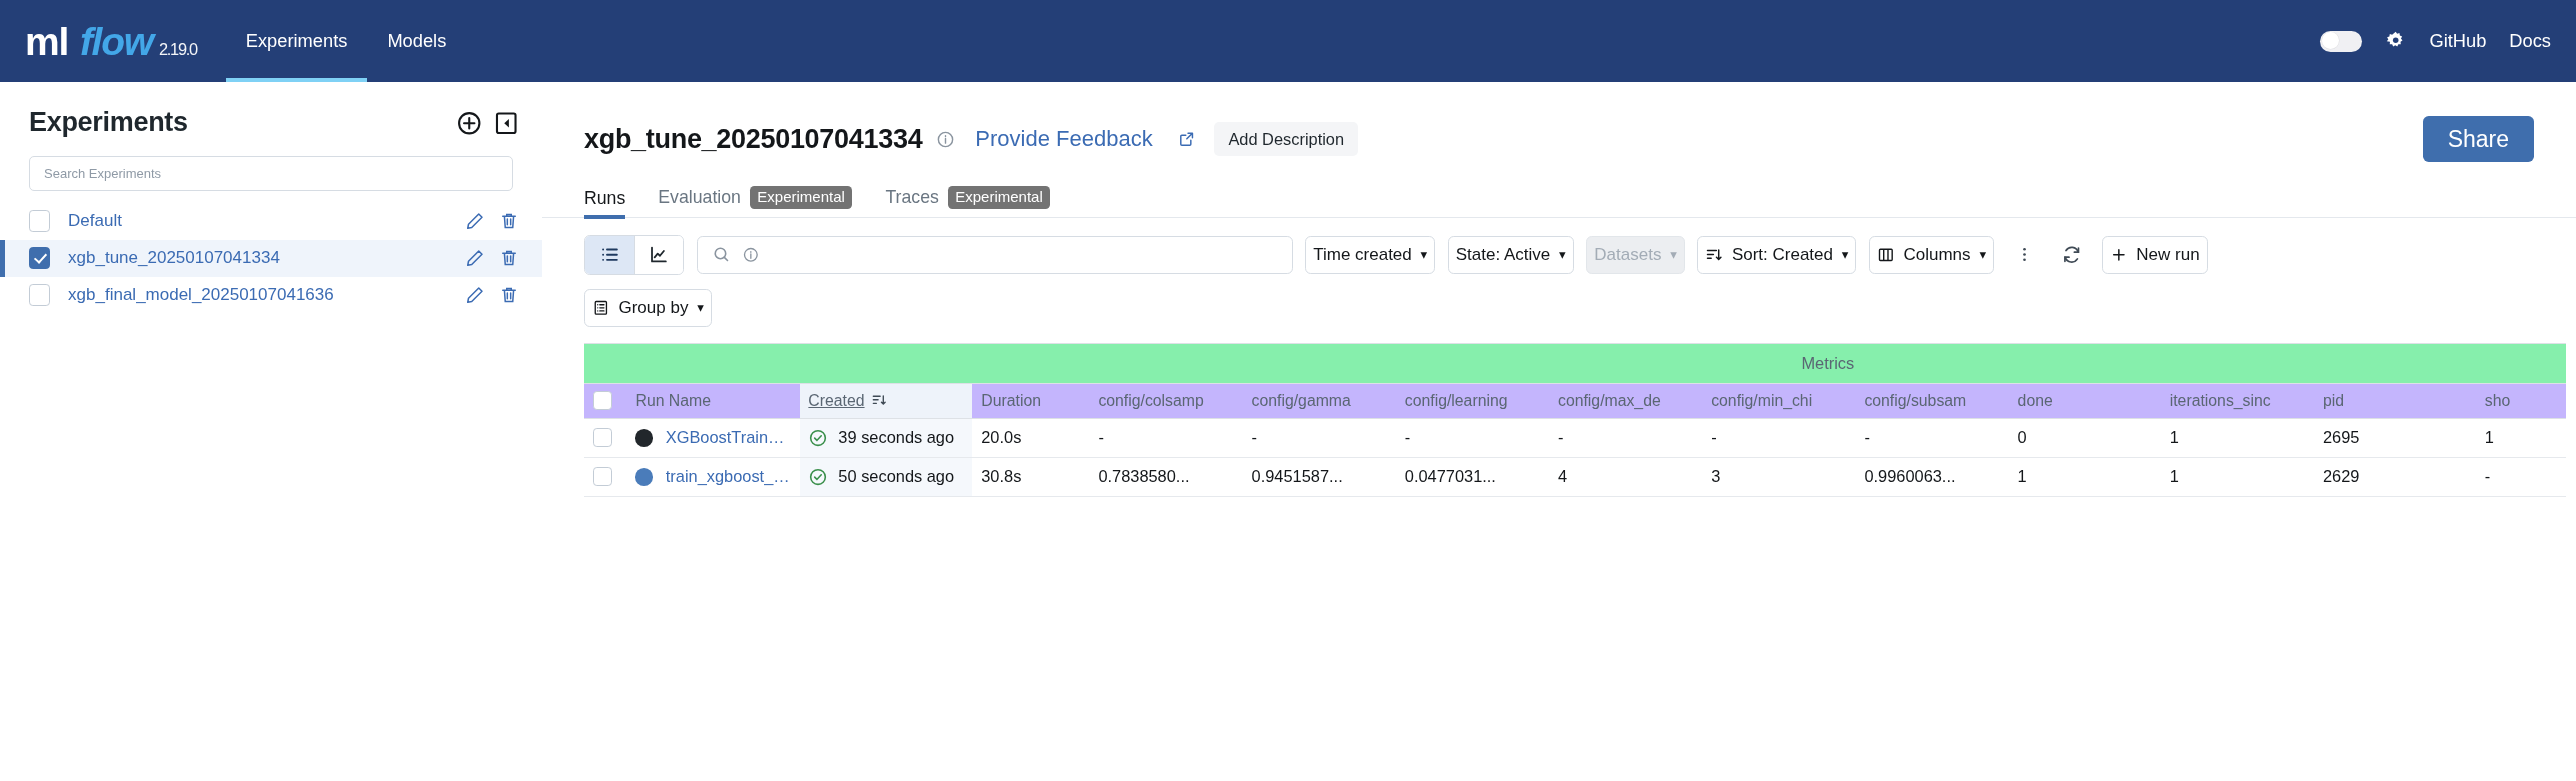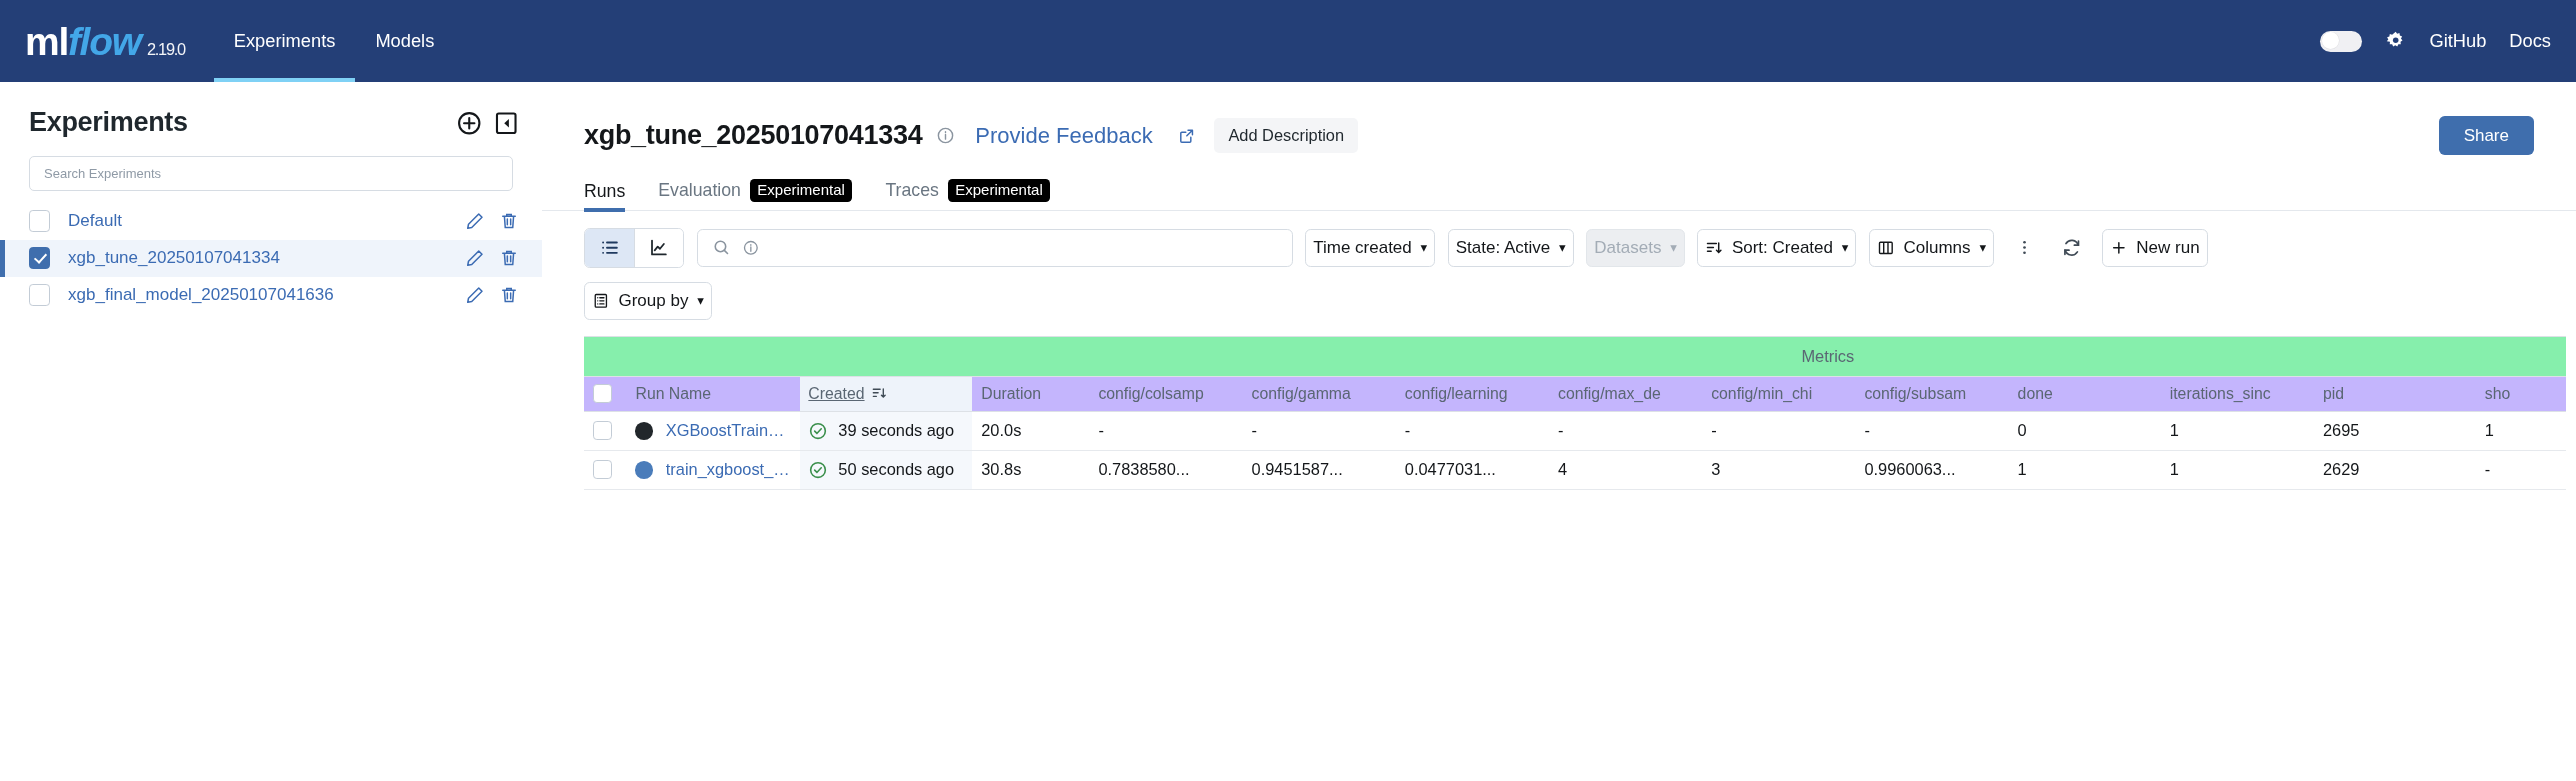--- a/index.html
+++ b/index.html
@@ -21,21 +21,21 @@
   .brand {
     display: flex; align-items: center;
     padding-left: 25px; gap: 8.8px;
   }
   .logo-text {
     font-size: 39px; line-height: 1;
     font-weight: 700; letter-spacing: -1.3px;
     display: flex; align-items: baseline;
   }
   .logo-ml { color: #ffffff; font-style: normal; }
-  .logo-flow { color: #43a7e8; font-style: italic; font-weight: 600; }
+  .logo-flow { color: #43a7e8; font-style: italic; font-weight: 600; padding-left: 12px; }
   .logo-ver { color: #ffffff; font-size: 16.4px; font-weight: 400; margin-left: 6.3px; opacity: .95; }
 
   .nav-tabs { display: flex; align-items: stretch; margin-left: 29px; }
   .nav-tab {
     display: flex; align-items: center;
     padding: 0 20px;
     color: #ffffff; font-size: 18.3px;
     cursor: pointer; position: relative;
   }
   .nav-tab.active::after {
@@ -130,42 +130,42 @@
     display: flex; align-items: center; gap: 25px; cursor: pointer;
   }
   .ext-icon { width: 17.7px; height: 17.7px; display: block; }
   .add-desc-btn {
     margin-left: 19px; background: #f4f5f7; border: none; border-radius: 5px;
     padding: 7.6px 14px; font-size: 16.4px; color: #1f272d;
     font-family: inherit; cursor: pointer;
   }
   .share-btn {
     margin-left: auto; background: #3f6ead; color: #fff; border: none;
-    border-radius: 5.7px; padding: 9.5px 25px; font-size: 17px;
+    border-radius: 5.7px; padding: 9.5px 25px; font-size: 23px;
     font-family: inherit; cursor: pointer; text-align: right;
   }
 
   
   .sub-tabs {
     display: flex; align-items: flex-end; gap: 33px;
     padding: 0 16px 0 42px; margin-top: 24px;
     border-bottom: 1.3px solid #e4e8ed;
   }
   .sub-tab {
     display: flex; align-items: center; gap: 8.8px;
     padding-bottom: 8.8px; cursor: pointer; position: relative;
     font-size: 17.7px; color: #6a7682;
   }
   .sub-tab.active { color: #14171a; }
   .sub-tab.active::after {
     content: ""; position: absolute; left: 0; right: 0; bottom: -1.3px;
     height: 3.8px; background: #3f6ead;
   }
   .badge-exp {
-    background: #000000; color: #fff; font-size: 15px;
+    background: #737373; color: #fff; font-size: 15px;
     border-radius: 4.4px; padding: 3.2px 7.6px 4.4px 7.6px; line-height: 1;
   }
 
   
   .toolbar {
     display: flex; align-items: center; gap: 12.6px;
     padding: 16.4px 25px 0 42px;
   }
   .viewtoggle { display: flex; border: 1px solid #d6dce3; border-radius: 5.7px; overflow: hidden; flex: none; }
   .vt-btn {

